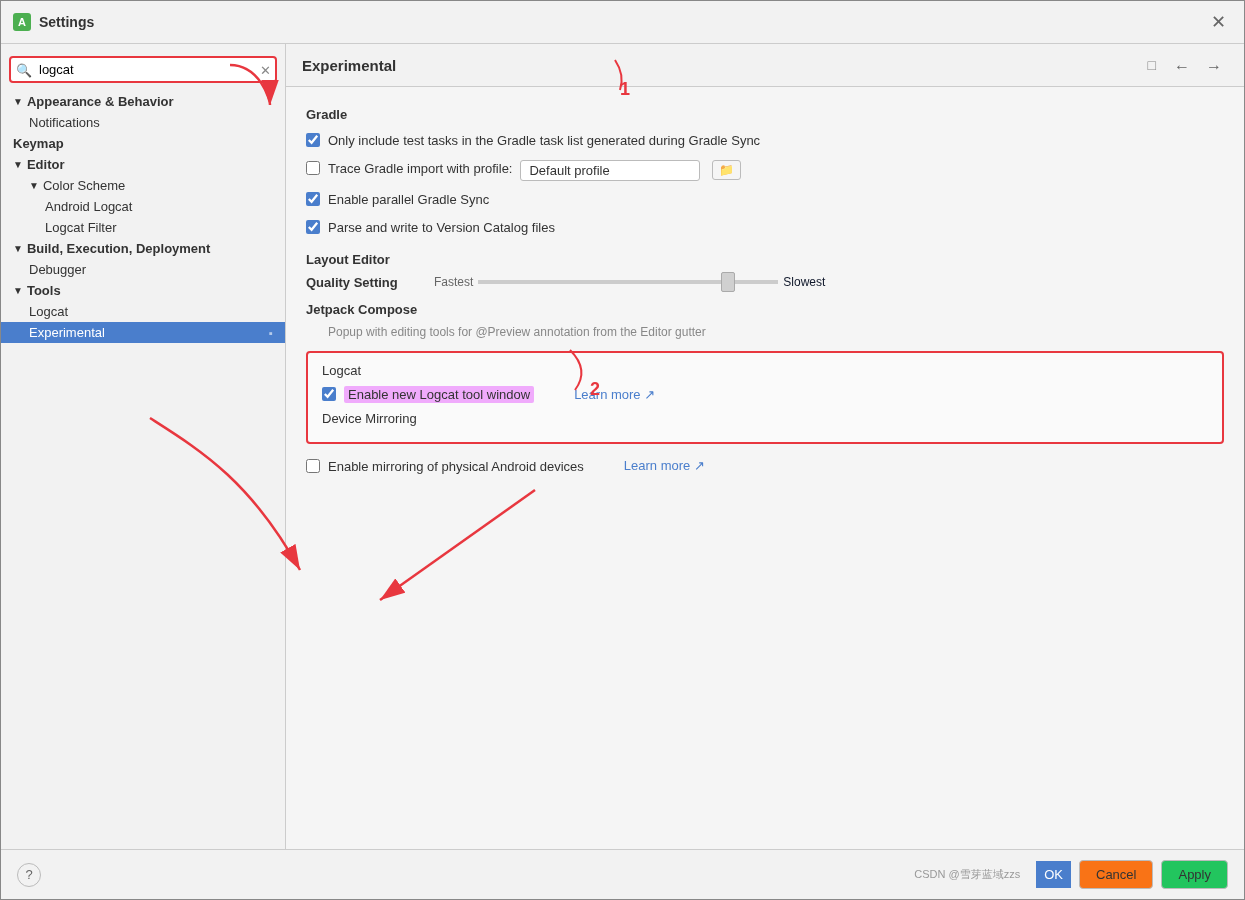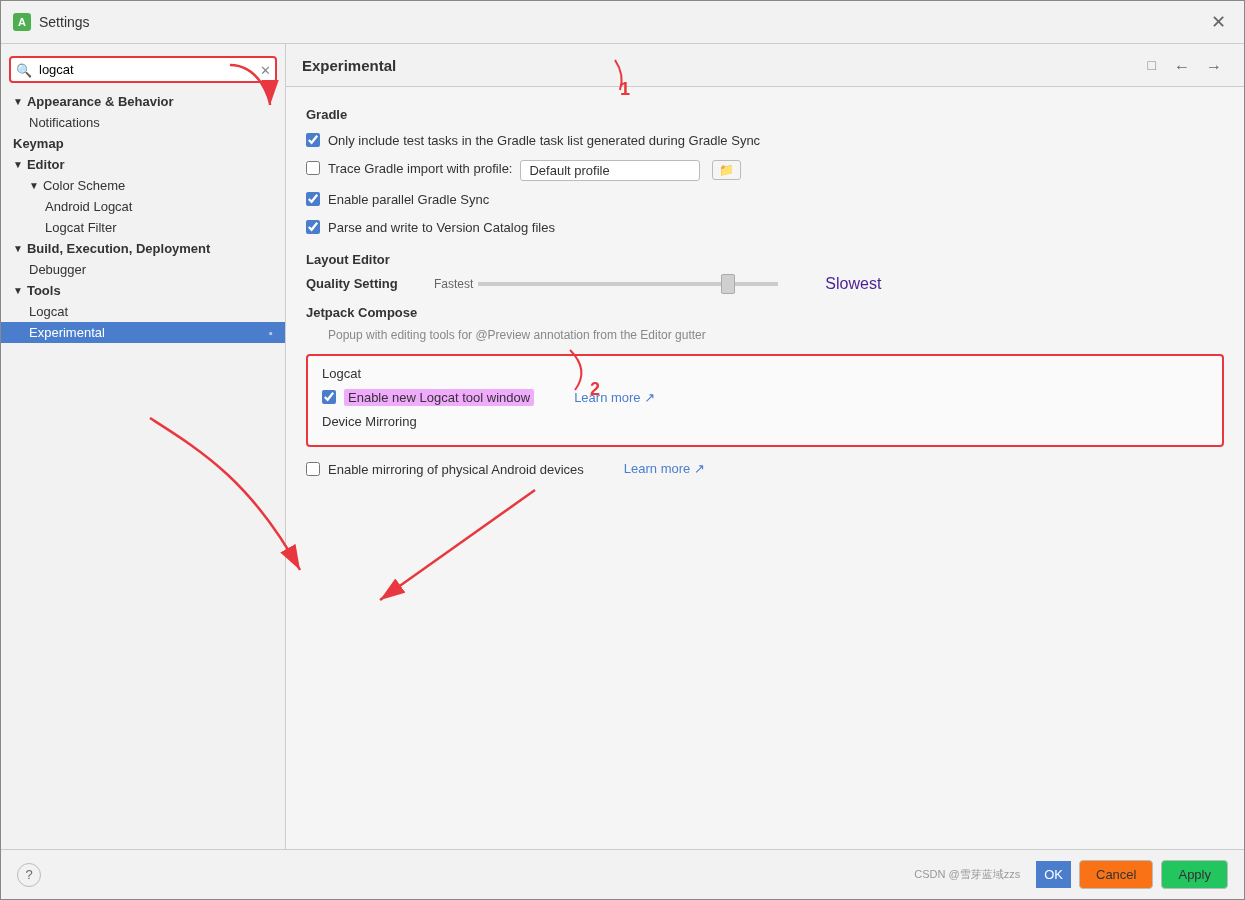--- a/index.html
+++ b/index.html
@@ -3,21 +3,21 @@
   <meta charset="utf-8">
   <style>
     * { box-sizing: border-box; margin: 0; padding: 0; }
     body { font-family: 'Segoe UI', Arial, sans-serif; font-size: 13px; background: #c0c0c0; display: flex; justify-content: center; align-items: center; width: 1245px; height: 900px; overflow: hidden; }
 
     .dialog { width: 1245px; height: 900px; background: #f2f2f2; display: flex; flex-direction: column; border: 1px solid #888; }
 
     .title-bar { background: #f2f2f2; padding: 8px 12px; display: flex; align-items: center; justify-content: space-between; border-bottom: 1px solid #ccc; }
     .title-bar-left { display: flex; align-items: center; gap: 8px; }
     .title-icon { width: 18px; height: 18px; background: #4CAF50; border-radius: 3px; display: flex; align-items: center; justify-content: center; color: white; font-size: 11px; font-weight: bold; }
-    .title-text { font-size: 14px; font-weight: normal; color: #333; }
+    .title-text { font-size: 14px; font-weight: bold; color: #333; }
     .title-close { font-size: 18px; color: #666; cursor: pointer; background: none; border: none; padding: 2px 6px; }
 
     .main-content { display: flex; flex: 1; overflow: hidden; }
 
     
     .sidebar { width: 285px; background: #f2f2f2; border-right: 1px solid #ccc; overflow-y: auto; padding: 8px 0; }
 
     .search-box { margin: 4px 8px 8px 8px; position: relative; }
     .search-input { width: 100%; padding: 4px 24px 4px 28px; border: 2px solid #e8373f; border-radius: 4px; background: white; font-size: 13px; outline: none; }
     .search-icon-inner { position: absolute; left: 7px; top: 50%; transform: translateY(-50%); color: #888; font-size: 13px; }
@@ -52,21 +52,21 @@
     .dropdown { padding: 2px 24px 2px 8px; border: 1px solid #bbb; border-radius: 3px; background: white; font-size: 13px; color: #333; min-width: 180px; appearance: none; cursor: pointer; }
 
     .section-divider { margin: 12px 0 8px 0; }
 
     .quality-row { display: flex; align-items: center; gap: 8px; margin-bottom: 8px; }
     .quality-label { color: #333; font-size: 13px; min-width: 120px; }
     .slider-container { flex: 1; display: flex; align-items: center; gap: 5px; position: relative; }
     .slider { -webkit-appearance: none; width: 300px; height: 4px; background: #ccc; outline: none; cursor: pointer; }
     .slider::-webkit-slider-thumb { -webkit-appearance: none; width: 14px; height: 20px; background: #d0d0d0; border: 1px solid #aaa; cursor: pointer; border-radius: 2px; }
     .slider-label-left { font-size: 12px; color: #666; }
-    .slider-label-right { font-size: 16px; color: #4c1d95; margin-left: 42px; }
+    .slider-label-right { font-size: 12px; color: #0f172a; }
     .popup-text { color: #888; font-size: 12px; margin-left: 22px; margin-top: 2px; }
 
     
     .logcat-section { border: 2px solid #e8373f; border-radius: 4px; padding: 10px 14px; margin-bottom: 12px; background: #fafafa; }
     .logcat-section-title { font-size: 13px; color: #333; margin-bottom: 8px; font-weight: normal; }
 
     .logcat-checkbox-row { display: flex; align-items: center; gap: 8px; }
     .logcat-checkbox { width: 14px; height: 14px; flex-shrink: 0; accent-color: #4a7ecc; }
     .logcat-label-highlighted { background: #f0abfc; padding: 1px 4px; border-radius: 2px; font-size: 13px; color: #333; }
     .learn-more { color: #4a7ecc; font-size: 13px; margin-left: 32px; cursor: pointer; }

